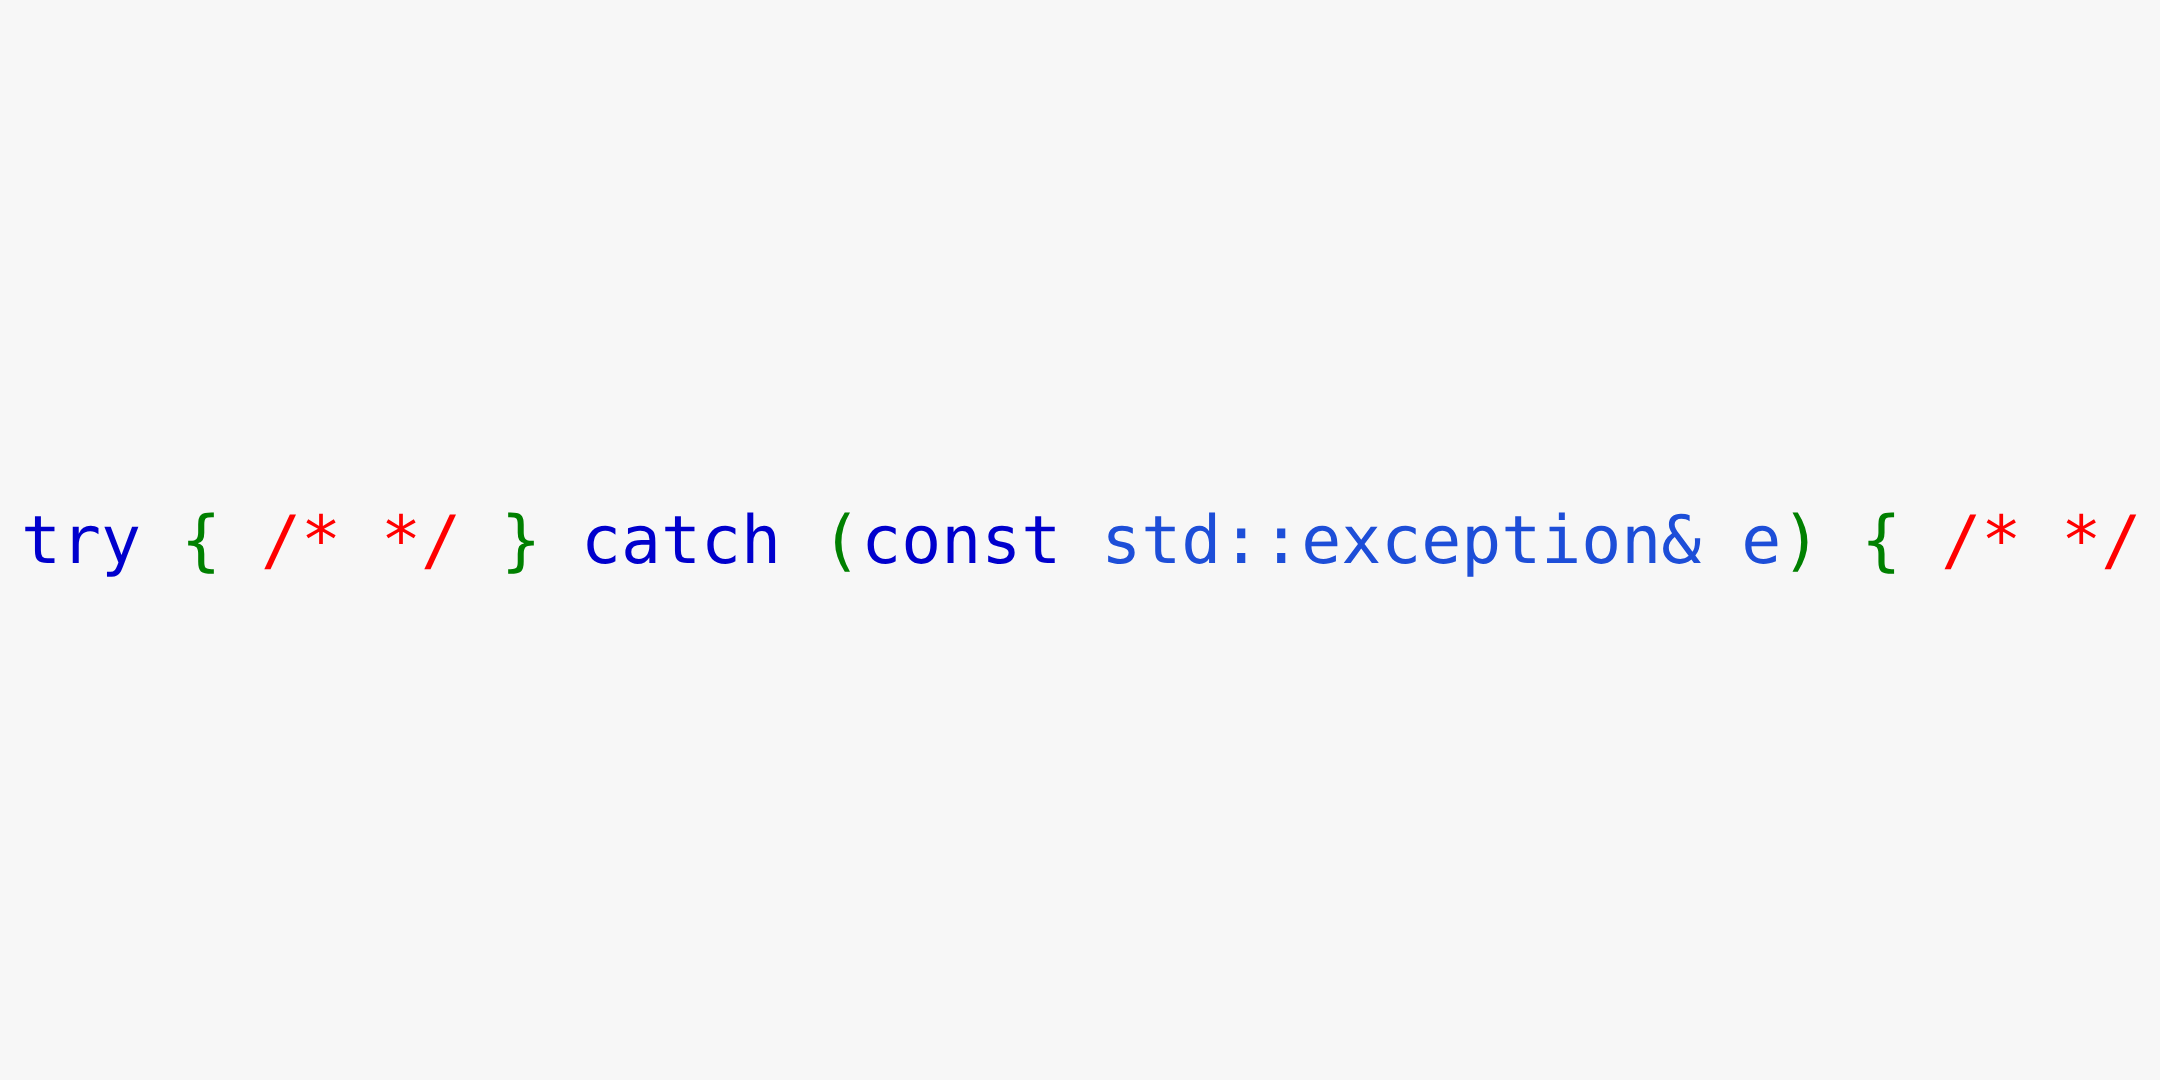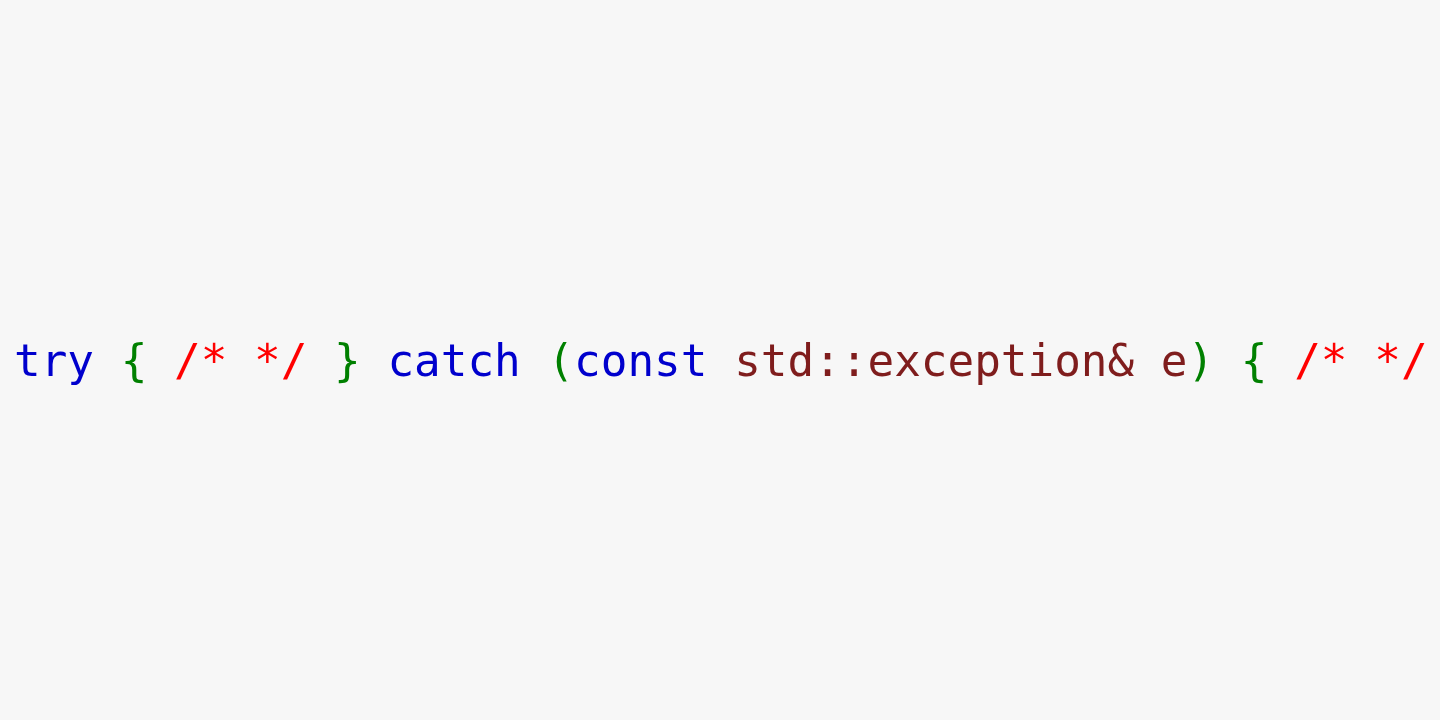--- a/index.html
+++ b/index.html
@@ -30,19 +30,19 @@
     .brace-green {
       color: #008000;
     }
     .paren-green {
       color: #008000;
     }
     .comment-red {
       color: #ff0000;
     }
     .plain {
-      color: #7f1d1d;
+      color: #1d4ed8;
     }
   </style>
 </head>
 <body>
 
 <div class="code-line"><span class="kw-blue">try</span><span class="plain"> </span><span class="brace-green">{</span><span class="plain"> </span><span class="comment-red">/* */</span><span class="plain"> </span><span class="brace-green">}</span><span class="plain"> </span><span class="kw-blue">catch</span><span class="plain"> </span><span class="paren-green">(</span><span class="kw-blue">const</span><span class="plain"> std::exception&amp; e</span><span class="paren-green">)</span><span class="plain"> </span><span class="brace-green">{</span><span class="plain"> </span><span class="comment-red">/* */</span><span class="plain"> </span></div>
 
 </body></html>

